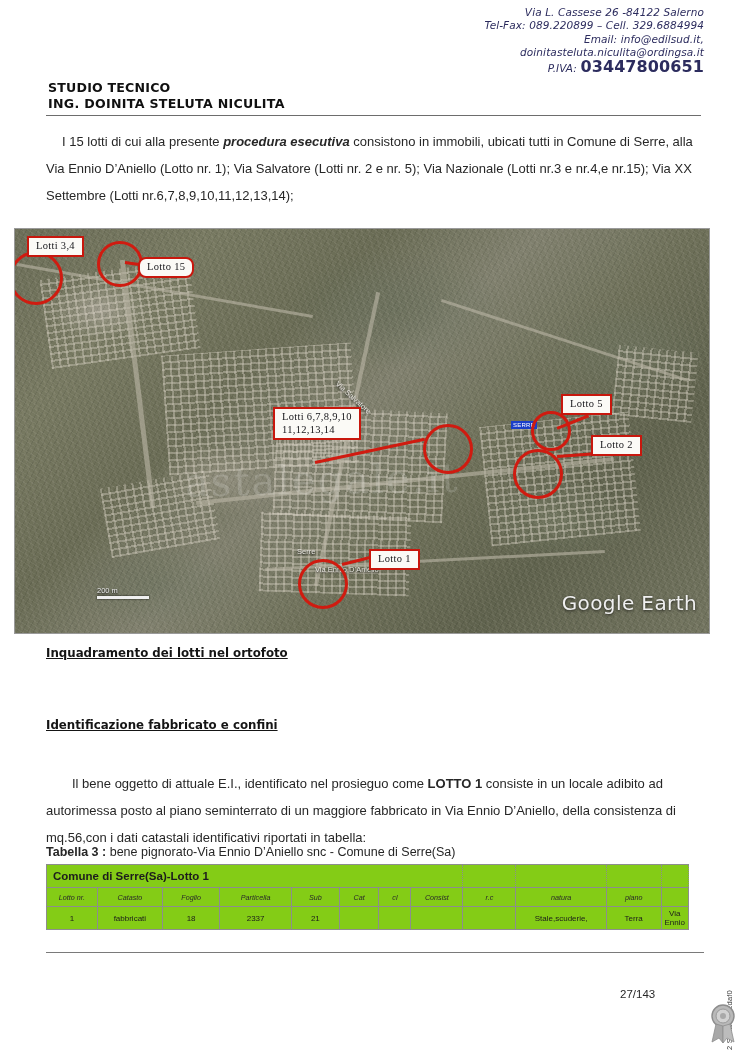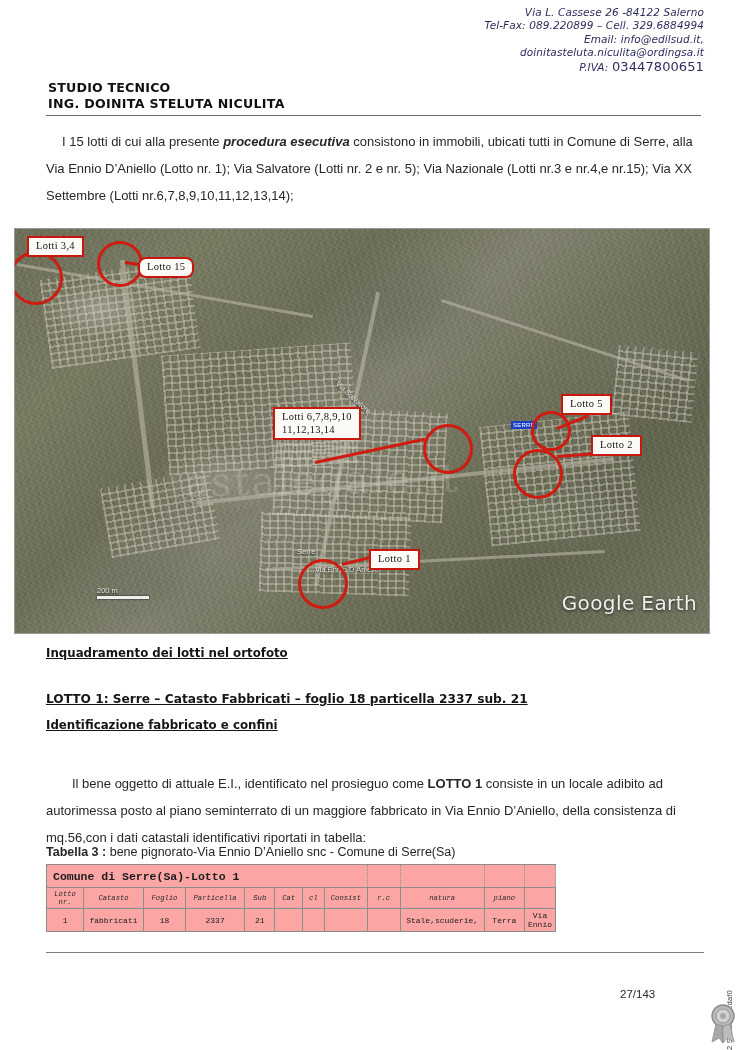--- a/index.html
+++ b/index.html
@@ -24,21 +24,21 @@
     text-align:right;
     font-family:"DejaVu Sans", sans-serif;
     font-style:italic;
     font-size:10.5px;
     line-height:13.4px;
     color:#2c2c5e;
     letter-spacing:0.1px;
   }
   .letterhead .ln{white-space:nowrap;}
   .letterhead .piva{font-style:italic;}
-  .letterhead .piva b{font-style:normal;font-weight:400;font-size:13px;text-align:right;}
+  .letterhead .piva b{font-style:normal;font-weight:700;font-size:16px;text-align:right;}
 
   
   .studio{
     position:absolute;
     left:48px;top:80px;
     font-family:"DejaVu Sans", sans-serif;
     font-weight:bold;
     font-size:12.6px;
     line-height:15.5px;
     color:#101010;
@@ -204,25 +204,25 @@
     left:46px;top:845px;
     font-size:12.5px;
     color:#262626;
   }
   .tabcap b{font-weight:bold;text-align:center;}
 
   
   table.cat{
     position:absolute;
     left:46px;top:864px;
-    width:510px;
+    width:643px;
     border-collapse:collapse;
-    font-family:Liberation Mono, monospace;
+    font-family:Liberation Sans, sans-serif;
     color:#1c1c1c;
-    background:#fca5a5;
+    background:#84cc16;
   }
   table.cat td{
     border:1px solid #8d8d8d;
     padding:2px 3px;
     text-align:center;
     vertical-align:middle;
     height:15px;
   }
   table.cat td.title{
     text-align:left;
@@ -368,21 +368,20 @@
     <div class="scalebar">
       <span>200 m</span>
       <span class="bar"></span>
     </div>
     <div class="gearth">
       <b>Google Earth</b>
     </div>
   </div>
 
   <div class="cap" id="cap-ortofoto">Inquadramento dei lotti  nel ortofoto</div>
-  <div class="cap" id="cap-lotto1"> LOTTO 1: Serre – Catasto Fabbricati – foglio 18 particella 2337 sub. 21</div>
   <div class="cap" id="cap-ident">Identificazione fabbricato e confini</div>
 
   <div class="body-par">
     <span class="ind"></span><span>Il bene oggetto di attuale E.I., identificato nel prosieguo come</span>
     <b>LOTTO 1</b>
     <span>consiste in un locale adibito ad autorimessa posto al piano seminterrato di un maggiore fabbricato in Via Ennio D’Aniello, della consistenza di mq.56,con i dati catastali identificativi riportati in tabella:</span>
   </div>
 
   <div class="tabcap">
     <b>Tabella 3 :</b><span> bene pignorato-Via Ennio D’Aniello snc - Comune di Serre(Sa)</span>

